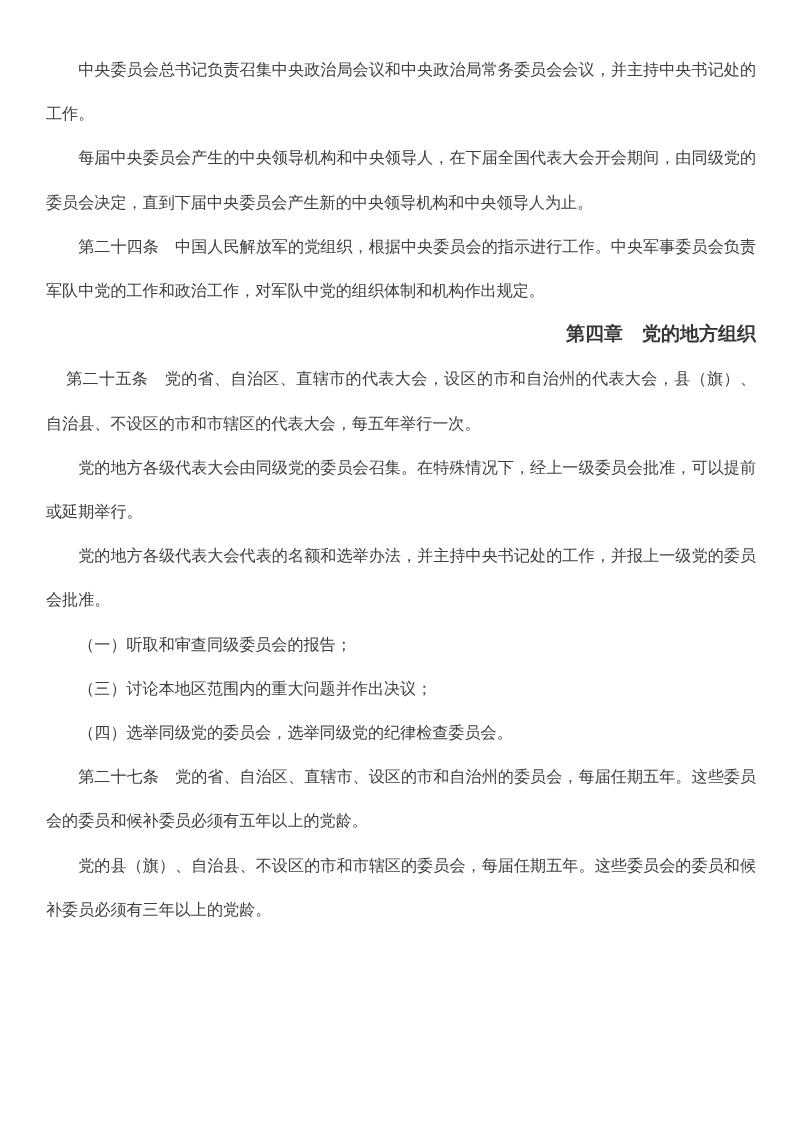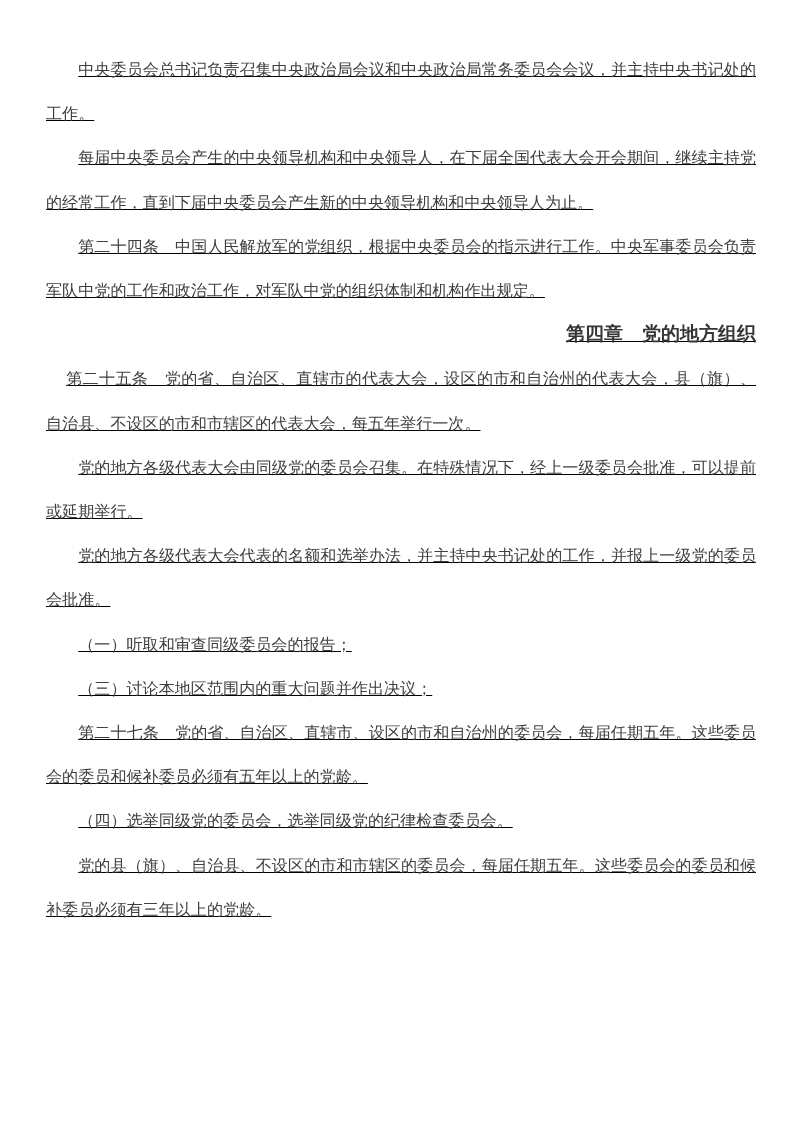--- a/index.html
+++ b/index.html
@@ -12,21 +12,20 @@
     height: 1131px;
     overflow: hidden;
     font-family: "Liberation Sans", sans-serif;
   }
   .page {
     box-sizing: border-box;
     width: 800px;
     height: 1131px;
     padding: 47px 44px 0 46px;
     background: #ffffff;
-    text-decoration: underline;
   }
   .para {
     margin: 0;
     font-size: 16.1px;
     line-height: 44.2px;
     color: #3e3e3e;
     text-align: justify;
     text-indent: 2em;
     font-weight: normal;
     font-family: "Liberation Sans", sans-serif;
@@ -43,24 +42,24 @@
     text-align: right;
     text-indent: 0;
     font-family: "Liberation Serif", "Liberation Sans", serif;
   }
 </style>
 </head>
 <body>
 
 <div class="page">
   <p class="para">中央委员会总书记负责召集中央政治局会议和中央政治局常务委员会会议，并主持中央书记处的工作。</p>
-  <p class="para">每届中央委员会产生的中央领导机构和中央领导人，在下届全国代表大会开会期间，继续主持党的经常工作，直到下届中央委员会产生新的中央领导机构和中央领导人为止。</p>
+  <p class="para">每届中央委员会产生的中央领导机构和中央领导人，在下届全国代表大会开会期间，由同级党的委员会决定，直到下届中央委员会产生新的中央领导机构和中央领导人为止。</p>
   <p class="para">第二十四条　中国人民解放军的党组织，根据中央委员会的指示进行工作。中央军事委员会负责军队中党的工作和政治工作，对军队中党的组织体制和机构作出规定。</p>
   <h2 class="chapter">第四章　党的地方组织</h2>
   <p class="para indent-sm">第二十五条　党的省、自治区、直辖市的代表大会，设区的市和自治州的代表大会，县（旗）、自治县、不设区的市和市辖区的代表大会，每五年举行一次。</p>
   <p class="para">党的地方各级代表大会由同级党的委员会召集。在特殊情况下，经上一级委员会批准，可以提前或延期举行。</p>
   <p class="para">党的地方各级代表大会代表的名额和选举办法，并主持中央书记处的工作，并报上一级党的委员会批准。</p>
   <p class="para">（一）听取和审查同级委员会的报告；</p>
   <p class="para">（三）讨论本地区范围内的重大问题并作出决议；</p>
+  <p class="para">（四）选举同级党的委员会，选举同级党的纪律检查委员会。</p>
   <p class="para">第二十七条　党的省、自治区、直辖市、设区的市和自治州的委员会，每届任期五年。这些委员会的委员和候补委员必须有五年以上的党龄。</p>
-  <p class="para">（四）选举同级党的委员会，选举同级党的纪律检查委员会。</p>
   <p class="para">党的县（旗）、自治县、不设区的市和市辖区的委员会，每届任期五年。这些委员会的委员和候补委员必须有三年以上的党龄。</p>
 </div>
 
 </body></html>

